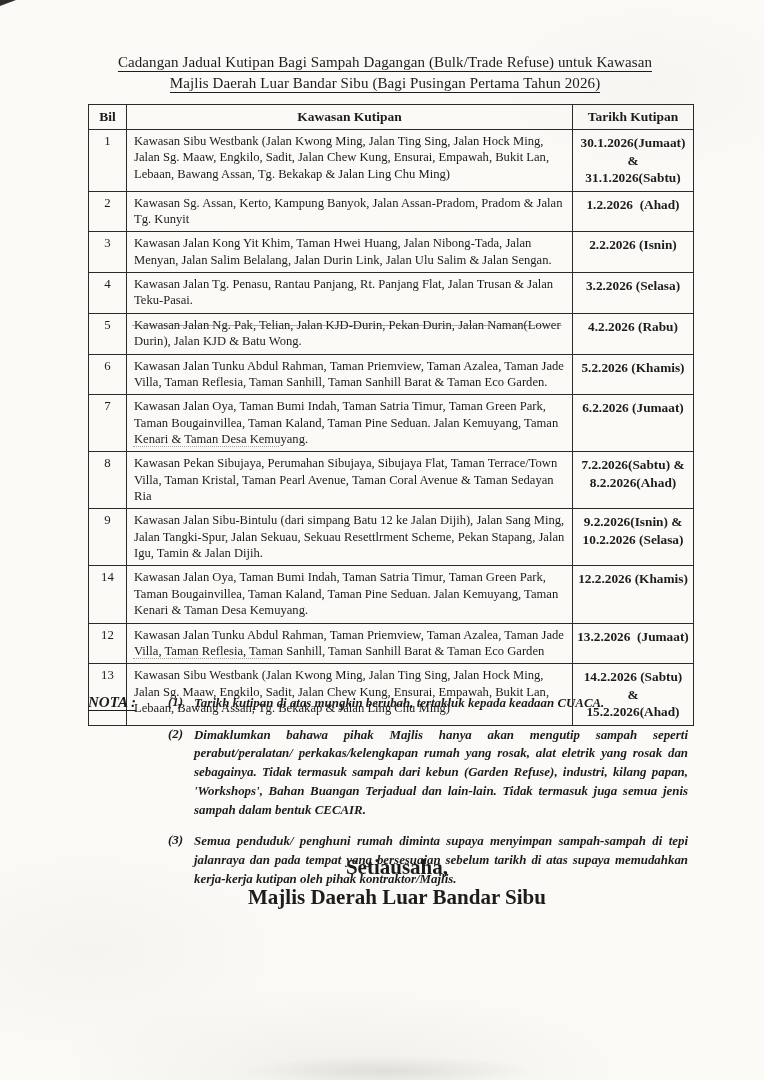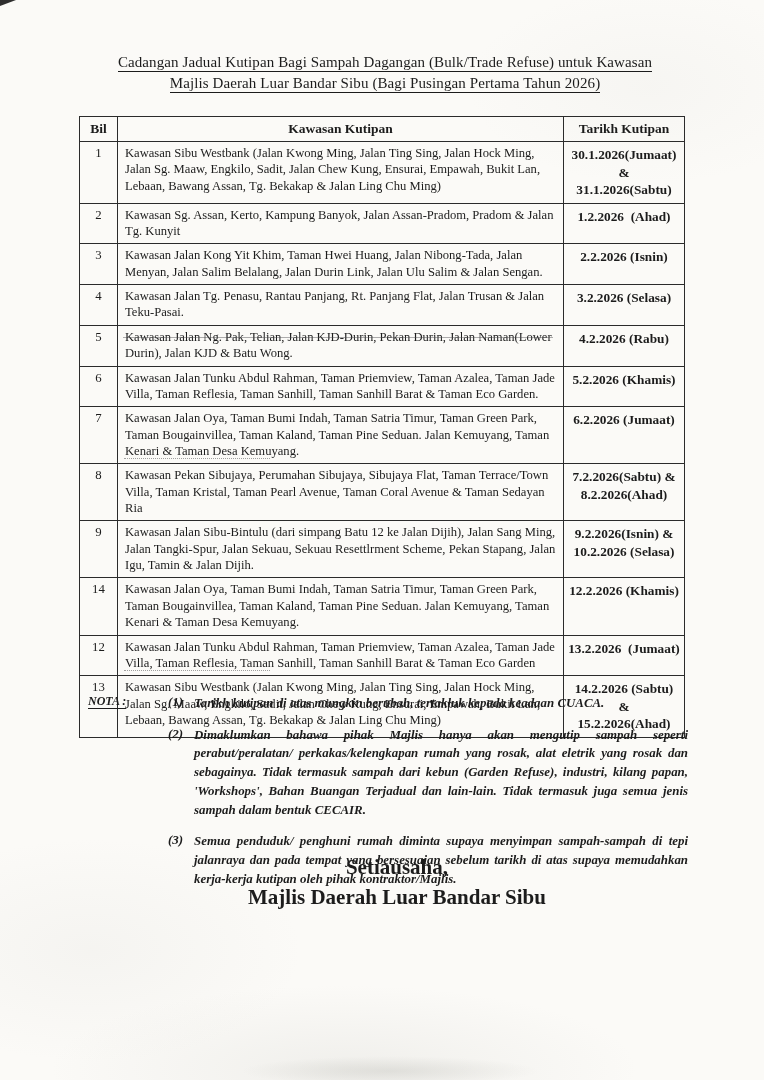--- a/index.html
+++ b/index.html
@@ -29,24 +29,23 @@
   
   .doc-title{
     position:absolute;top:52px;left:64px;right:58px;
     text-align:center;font-weight:normal;font-size:15px;line-height:1.42;
     letter-spacing:.1px;
   }
   .doc-title .tline{border-bottom:1.6px solid #1c1c1c;padding-bottom:1px;}
 
   
   table.schedule{
-    position:absolute;left:79px;top:104px;width:592px;
+    position:absolute;left:88px;top:104px;width:592px;
     border-collapse:collapse;table-layout:fixed;
     border:1.6px solid #262626;
-    margin-top:12px;
   }
   table.schedule th, table.schedule td{
     border:1.2px solid #2b2b2b;
   }
   th.h-bil{width:33px;}
   th.h-kawasan{width:441px;}
   th.h-tarikh{width:116px;}
   table.schedule th{
     font-size:13.5px;font-weight:bold;text-align:center;
     padding:4px 2px;
@@ -71,21 +70,21 @@
   
   table.schedule tbody tr:nth-child(7) td.kawasan::before,
   table.schedule tbody tr:nth-child(11) td.kawasan::before{
     content:"";position:absolute;left:6px;bottom:4px;width:146px;height:0;
     border-bottom:1px dotted rgba(85,85,88,.55);
   }
 
   
   .nota{position:absolute;left:88px;top:694px;width:600px;font-style:italic;font-weight:bold;}
   .nota-label{
-    position:absolute;left:0;top:0;font-size:12px;
+    position:absolute;left:0;top:0;font-size:15px;
     text-decoration:underline;text-underline-offset:3px;
   }
   .nota-items{margin-left:80px;}
   .nota-item{display:flex;margin-bottom:13px;}
   .nota-num{flex:0 0 26px;font-size:13px;}
   .nota-text{flex:1;font-size:12.9px;line-height:1.45;text-align:justify;}
 
   
   .signature{
     position:absolute;left:30px;right:0;top:853px;

